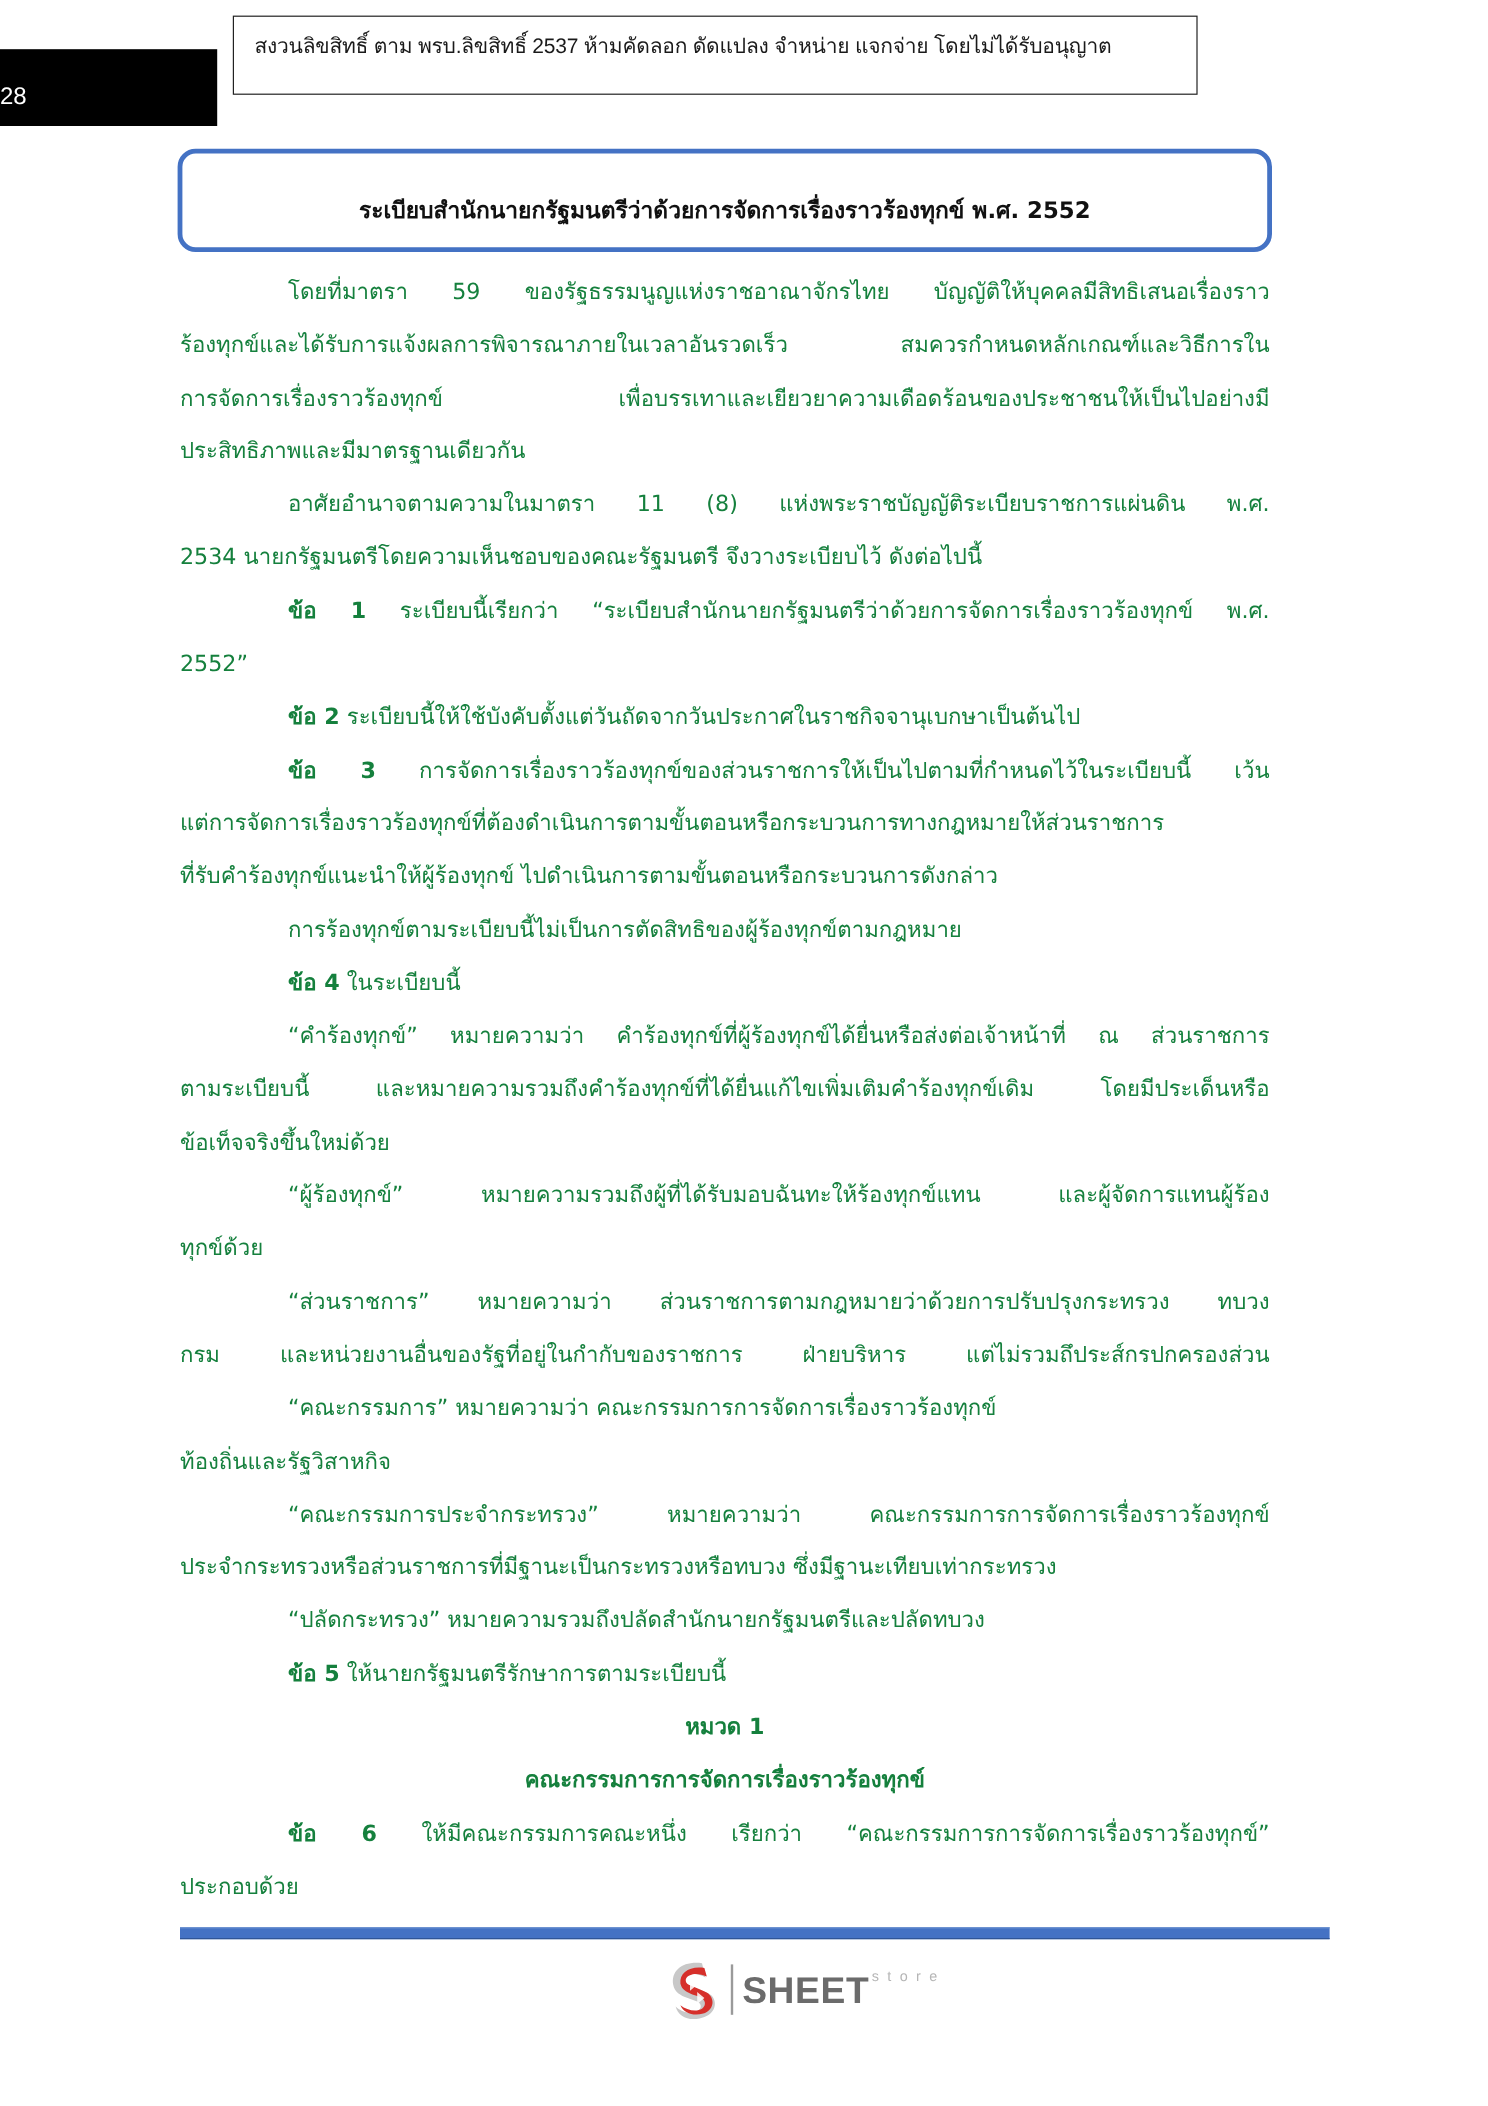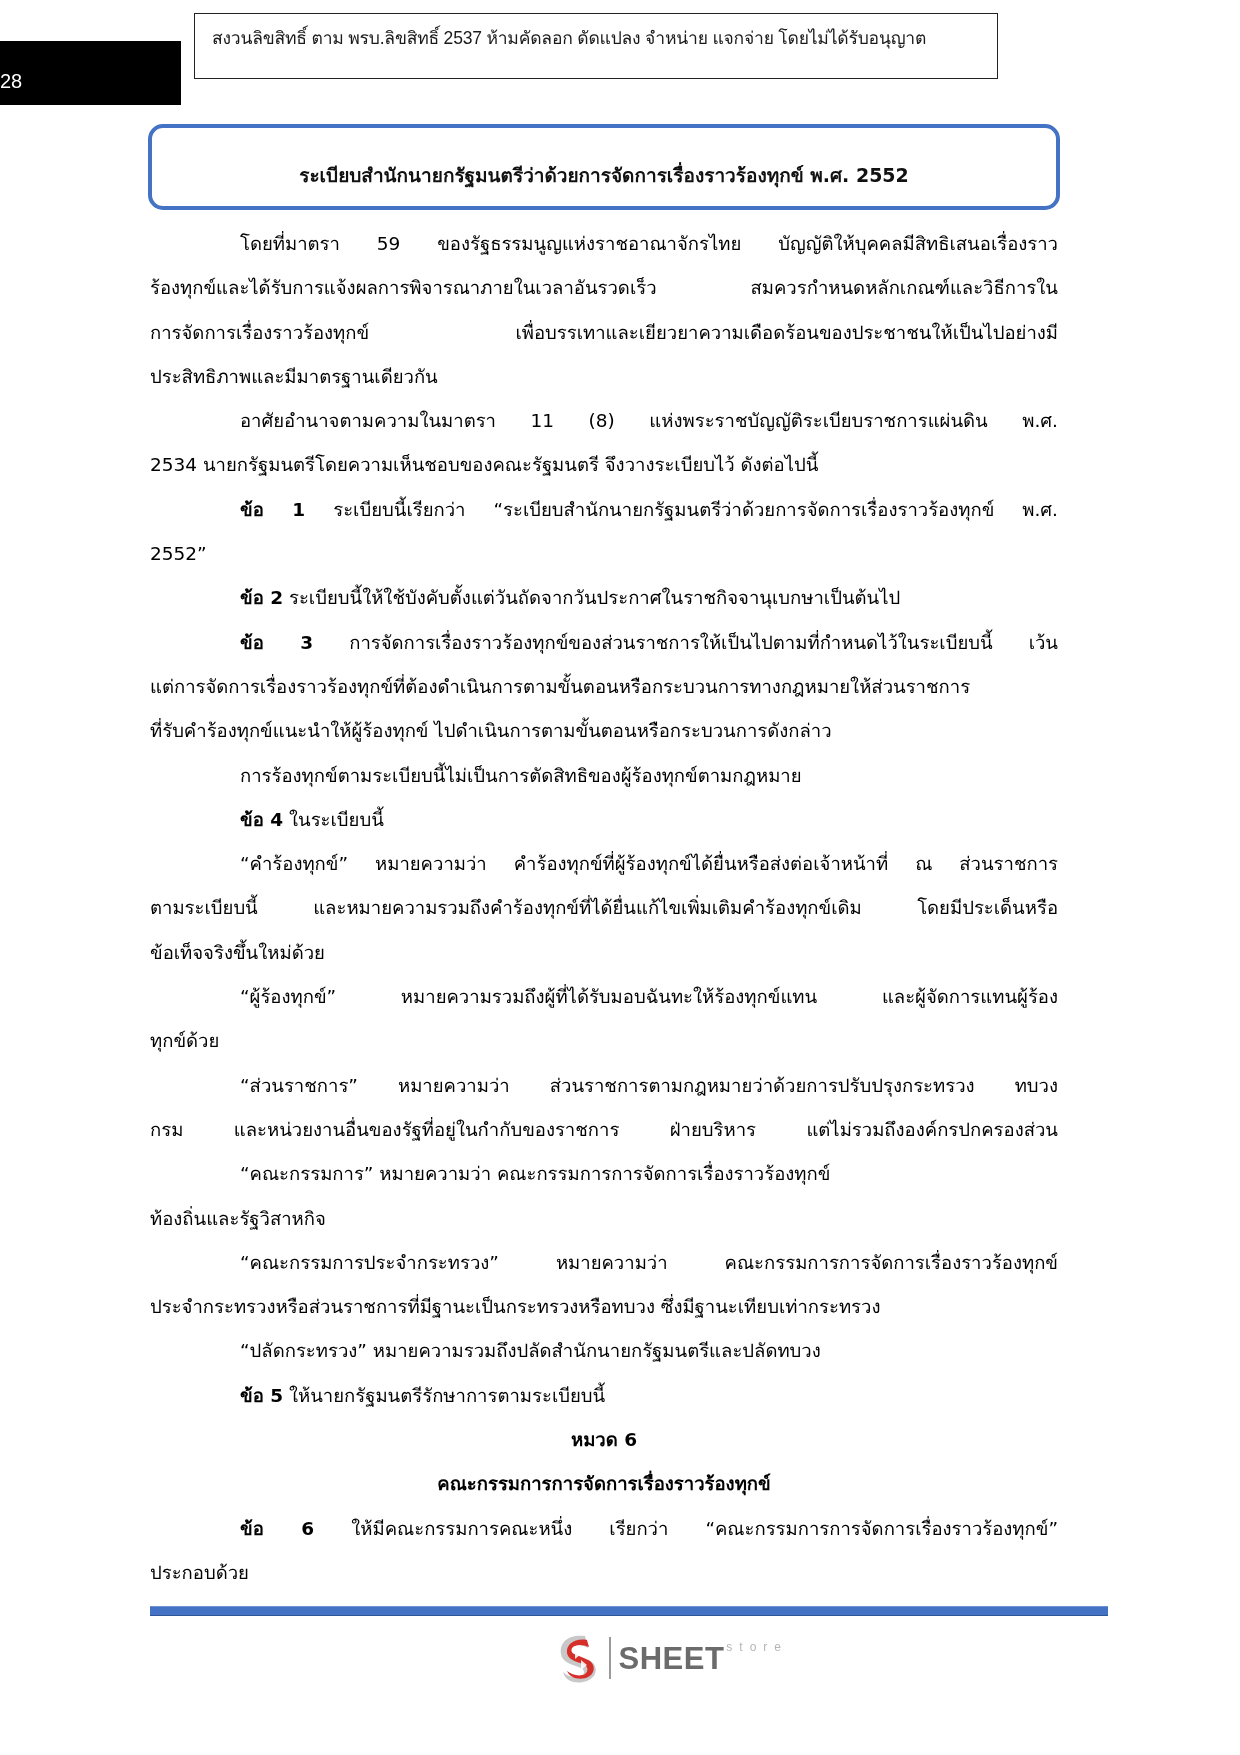--- a/index.html
+++ b/index.html
@@ -25,21 +25,21 @@
   .title-box {
     position: absolute; left: 148px; top: 124px; width: 912px; height: 86px;
     border: 4px solid #4472c4; border-radius: 15px; box-sizing: border-box;
     display: flex; align-items: center; justify-content: center;
     font-family: "DejaVu Sans", sans-serif; font-weight: bold; font-size: 19px; color: #111111;
     padding-top: 15px;
   }
   .body {
     position: absolute; left: 150px; top: 222px; width: 908px;
     font-family: "DejaVu Sans", sans-serif; font-size: 18.5px; line-height: 44.3px;
-    color: #000000;
+    color: #15803d;
   }
   .line { display: block; white-space: nowrap; overflow: hidden; }
   .line.just { text-align: justify; text-align-last: justify; }
   .line.ind { padding-left: 90px; }
   b { font-weight: bold; }
   .footer-rule {
     position: absolute; left: 150px; top: 1606px; width: 958px; height: 10px;
     background: #4472c4; border-top: 1px solid #6f93d2; border-bottom: 1px solid #2f5597;
     box-sizing: border-box;
   }
@@ -88,28 +88,28 @@
     <div class="line just"><span>แต่การจัดการเรื่องราวร้องทุกข์ที่ต้องดำเนินการตามขั้นตอนหรือกระบวนการทางกฎหมายให้ส่วนราชการ</span></div>
     <div class="line"><span>ที่รับคำร้องทุกข์แนะนำให้ผู้ร้องทุกข์ ไปดำเนินการตามขั้นตอนหรือกระบวนการดังกล่าว</span></div>
     <div class="line ind"><span>การร้องทุกข์ตามระเบียบนี้ไม่เป็นการตัดสิทธิของผู้ร้องทุกข์ตามกฎหมาย</span></div>
     <div class="line ind"><b>ข้อ 4</b><span> ในระเบียบนี้</span></div>
     <div class="line ind just"><span>“คำร้องทุกข์” หมายความว่า คำร้องทุกข์ที่ผู้ร้องทุกข์ได้ยื่นหรือส่งต่อเจ้าหน้าที่ ณ ส่วนราชการ</span></div>
     <div class="line just"><span>ตามระเบียบนี้ และหมายความรวมถึงคำร้องทุกข์ที่ได้ยื่นแก้ไขเพิ่มเติมคำร้องทุกข์เดิม โดยมีประเด็นหรือ</span></div>
     <div class="line"><span>ข้อเท็จจริงขึ้นใหม่ด้วย</span></div>
     <div class="line ind just"><span>“ผู้ร้องทุกข์” หมายความรวมถึงผู้ที่ได้รับมอบฉันทะให้ร้องทุกข์แทน และผู้จัดการแทนผู้ร้อง</span></div>
     <div class="line"><span>ทุกข์ด้วย</span></div>
     <div class="line ind just"><span>“ส่วนราชการ” หมายความว่า ส่วนราชการตามกฎหมายว่าด้วยการปรับปรุงกระทรวง ทบวง</span></div>
-    <div class="line just"><span>กรม และหน่วยงานอื่นของรัฐที่อยู่ในกำกับของราชการ ฝ่ายบริหาร แต่ไม่รวมถึงองค์กรปกครองส่วน</span></div>
+    <div class="line just"><span>กรม และหน่วยงานอื่นของรัฐที่อยู่ในกำกับของราชการ ฝ่ายบริหาร แต่ไม่รวมถึประส์กรปกครองส่วน</span></div>
     <div class="line ind"><span>“คณะกรรมการ” หมายความว่า คณะกรรมการการจัดการเรื่องราวร้องทุกข์</span></div>
     <div class="line"><span>ท้องถิ่นและรัฐวิสาหกิจ</span></div>
     <div class="line ind just"><span>“คณะกรรมการประจำกระทรวง” หมายความว่า คณะกรรมการการจัดการเรื่องราวร้องทุกข์</span></div>
     <div class="line"><span>ประจำกระทรวงหรือส่วนราชการที่มีฐานะเป็นกระทรวงหรือทบวง ซึ่งมีฐานะเทียบเท่ากระทรวง</span></div>
     <div class="line ind"><span>“ปลัดกระทรวง” หมายความรวมถึงปลัดสำนักนายกรัฐมนตรีและปลัดทบวง</span></div>
     <div class="line ind"><b>ข้อ 5</b><span> ให้นายกรัฐมนตรีรักษาการตามระเบียบนี้</span></div>
-    <div class="line" style="text-align: center; font-weight: bold;"><span>หมวด 6</span></div>
+    <div class="line" style="text-align: center; font-weight: bold;"><span>หมวด 1</span></div>
     <div class="line" style="text-align: center; font-weight: bold;"><span>คณะกรรมการการจัดการเรื่องราวร้องทุกข์</span></div>
     <div class="line ind just"><b>ข้อ 6</b><span> ให้มีคณะกรรมการคณะหนึ่ง เรียกว่า “คณะกรรมการการจัดการเรื่องราวร้องทุกข์”</span></div>
     <div class="line"><span>ประกอบด้วย</span></div>
   </div>
 
 <div class="footer-rule"></div>
 
 <div class="logo">
   <svg class="logo-mark" viewBox="0 0 46 52">
     <path d="M30 4 C14 2 4 10 6 22 C7 28 12 31 18 33 L26 36 C30 38 30 42 26 44 C20 47 12 44 8 40 C10 48 18 52 28 50 C40 48 44 38 38 31 C35 28 30 27 25 25 L18 22 C14 20 14 16 18 14 C22 12 28 13 33 16 Z" fill="#c8c8c8"></path>

